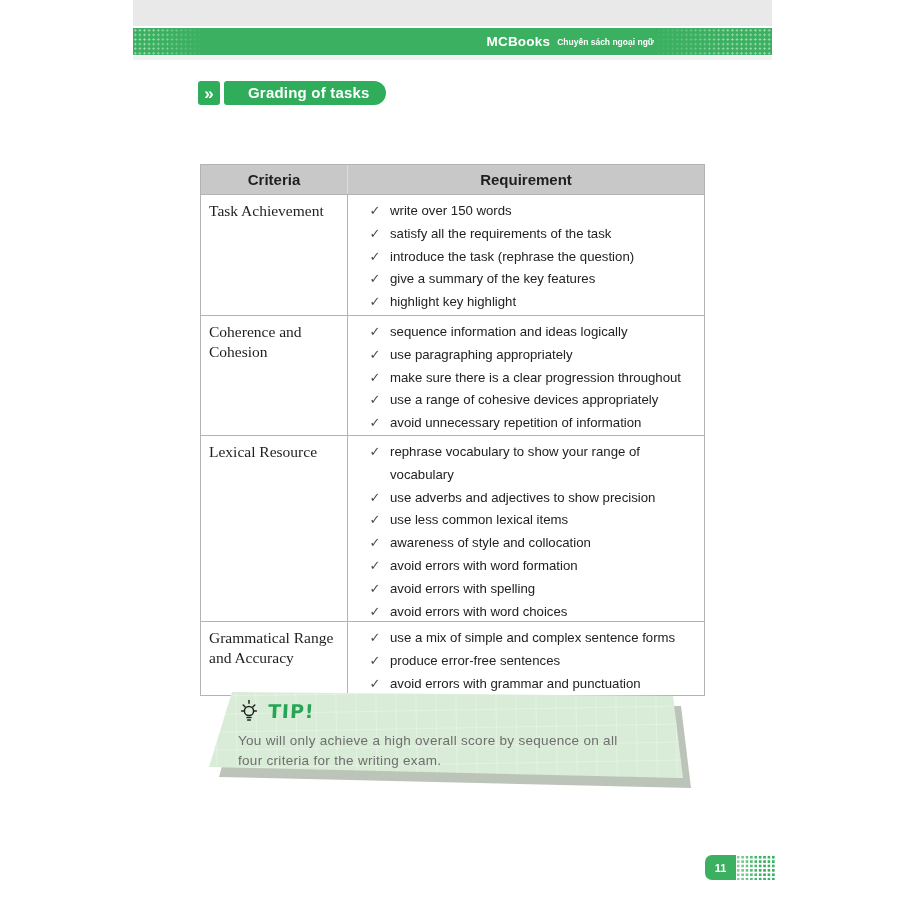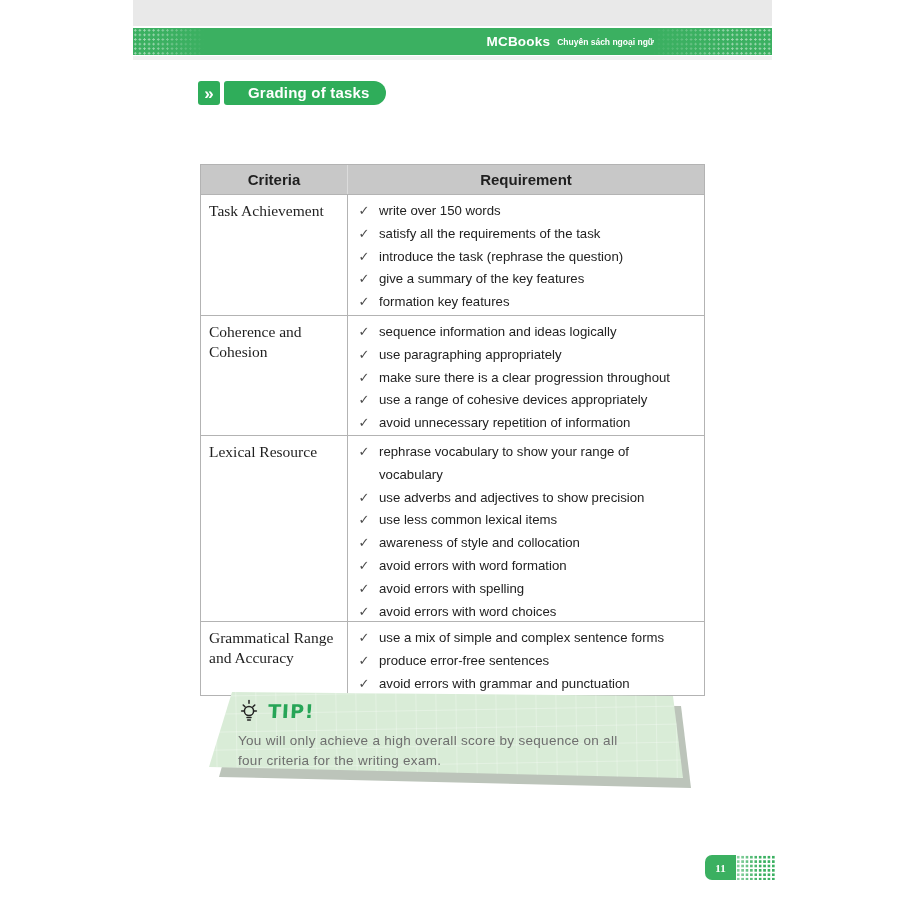--- a/index.html
+++ b/index.html
@@ -36,21 +36,21 @@
     font-size:17px;font-weight:800;display:flex;align-items:center;justify-content:center;line-height:1;}
   .pill{height:24px;background:var(--pill-green);color:#fff;border-radius:3px 12px 12px 3px;
     font-size:15px;font-weight:700;display:flex;align-items:center;padding:0 16px 2px 24px;letter-spacing:.2px;}
 
   
   .grading-table{position:absolute;left:200px;top:116px;width:505px;border:1px solid var(--border-grey);margin-top:48px;}
   .t-head{display:flex;background:var(--header-grey);height:29px;}
   .th{font-weight:700;font-size:15px;color:var(--text-dark);display:flex;align-items:center;justify-content:center;}
   .th-criteria{width:147px;border-right:1px solid #dcdcdc;}
   .th-req{flex:1;}
-  .t-row{display:flex;border-top:1px solid var(--border-grey);background:#fff;}
+  .t-row{display:flex;border-top:1px solid var(--border-grey);background:#fff;gap:11px;}
   .t-row:nth-child(1){height:121px;}
   .t-row:nth-child(2){height:120px;}
   .t-row:nth-child(3){height:186px;}
   .t-row:nth-child(4){height:74px;}
   .crit{width:147px;border-right:1px solid var(--border-grey);
     font-family:"Liberation Serif",serif;font-size:15.5px;color:var(--text-dark);
     padding:6px 6px 0 8px;line-height:20px;}
   .req{flex:1;padding:5px 2px 0 8px;}
   .req-item{display:flex;gap:7px;line-height:22.8px;font-size:13.2px;color:#222;}
   .req-item .chk{color:#4a4a4a;font-size:13px;width:16px;flex:0 0 16px;text-align:center;}
@@ -63,21 +63,21 @@
   .tip-main-poly{fill:var(--tip-bg);}
   .tip-head{position:absolute;left:44px;top:20px;display:flex;align-items:center;gap:9px;}
   .tip-label{color:var(--tip-label-green);font-weight:800;font-size:19px;letter-spacing:1px;
     font-family:"DejaVu Sans",sans-serif;transform:skewX(-3deg);}
   .tip-text{position:absolute;left:43px;top:53px;width:458px;
     font-size:13.5px;line-height:20px;color:var(--tip-text-grey);white-space:pre-line;letter-spacing:.3px;}
 
   
   .page-badge{position:absolute;left:705px;top:855px;height:25px;display:flex;}
   .badge-num{width:31px;height:25px;background:var(--brand-green);color:#fff;border-radius:7px 0 0 7px;
-    font-size:11px;font-weight:700;display:flex;align-items:center;justify-content:center;font-family:Liberation Serif, serif;}
+    font-size:11px;font-weight:700;display:flex;align-items:center;justify-content:center;}
   .badge-dots{width:39px;height:25px;
     background-image:radial-gradient(var(--brand-green) 1.3px,transparent 1.4px);
     background-size:4.4px 4.4px;
     -webkit-mask-image:linear-gradient(to right,rgba(0,0,0,.55),#000 60%);
     mask-image:linear-gradient(to right,rgba(0,0,0,.55),#000 60%);}
 </style>
 </head>
 <body>
 
 <div class="canvas">
@@ -119,21 +119,21 @@
             <div class="req-item">
               <span class="chk">✓</span>
               <span class="txt">introduce the task (rephrase the question)</span>
             </div>
             <div class="req-item">
               <span class="chk">✓</span>
               <span class="txt">give a summary of the key features</span>
             </div>
             <div class="req-item">
               <span class="chk">✓</span>
-              <span class="txt">formation key features</span>
+              <span class="txt">highlight key highlight</span>
             </div>
           </div>
         </div>
         <div class="t-row">
           <div class="crit">Coherence and Cohesion</div>
           <div class="req">
             <div class="req-item">
               <span class="chk">✓</span>
               <span class="txt">sequence information and ideas logically</span>
             </div>

